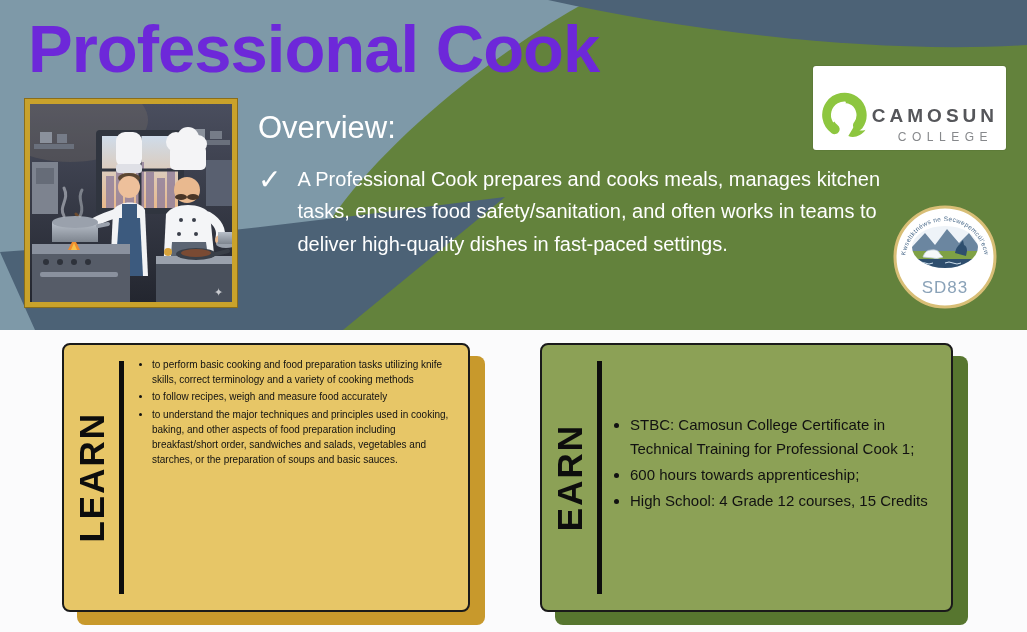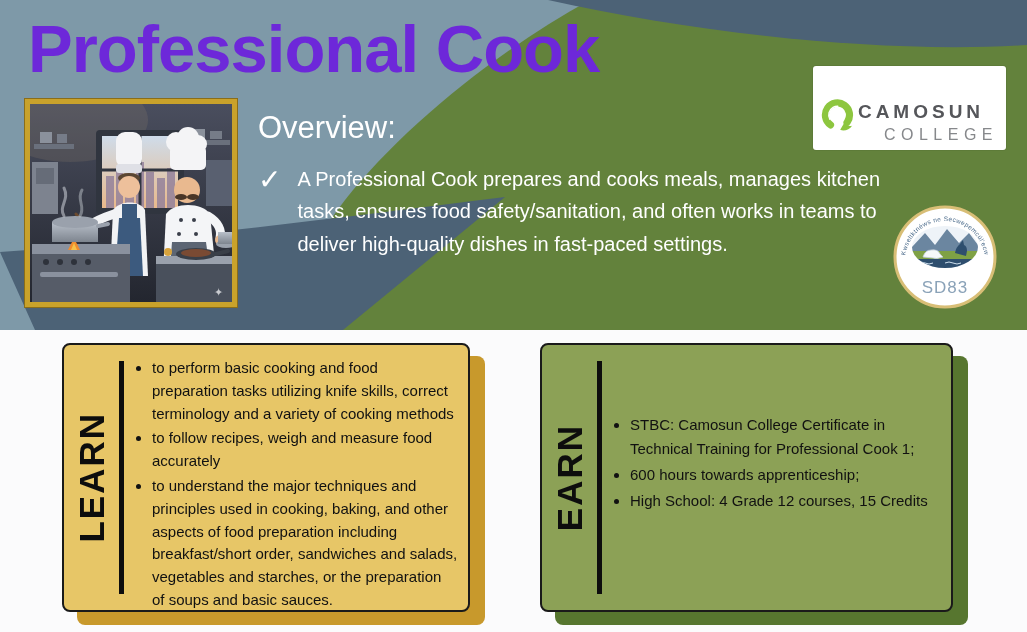--- a/index.html
+++ b/index.html
@@ -21,21 +21,21 @@
 
   
   .camosun-card {
     position:absolute; top:60px; left:813px; width:193px; height:84px;
     background:#ffffff; border-radius:3px; display:flex; align-items:flex-end; padding:6px 8px;
     box-shadow:0 0 0 1px rgba(0,0,0,0.05);
     margin-top:6px;
   }
   .camosun-text { margin-left:4px; }
   .camosun-name { font-size:19px; font-weight:bold; letter-spacing:4px; color:#55565A; white-space:nowrap; }
-  .camosun-sub  { font-size:16px; letter-spacing:5.5px; color:#86888B; margin-top:3px; padding-left:26px; white-space:nowrap; }
+  .camosun-sub  { font-size:12px; letter-spacing:5.5px; color:#86888B; margin-top:3px; padding-left:26px; white-space:nowrap; }
 
   
   .chef-frame {
     position:absolute; top:99px; left:25px; width:212px; height:208px;
     border:5px solid #C9A22B; outline:1px solid #8a6d1a; background:#23262f;
   }
   .chef-frame svg { display:block; width:100%; height:100%; }
 
   
   .overview-heading {
@@ -61,21 +61,21 @@
   }
   .learn-box { left:62px;  background:#E7C667; box-shadow:15px 13px 0 0 #C8992C; }
   .earn-box  { left:540px; width:413px; background:#8CA156; box-shadow:15px 13px 0 0 #57762F; }
   .label-col { width:55px; display:flex; align-items:center; justify-content:center; flex:0 0 55px; }
   .v-label {
     writing-mode:vertical-rl; transform:rotate(180deg);
     font-size:35px; font-weight:bold; letter-spacing:2px; color:#0d0d0d;
   }
   .divider { width:5px; background:#0d0d0d; margin:16px 0; flex:0 0 5px; }
   .box-content { flex:1; padding:12px 10px 10px 12px; }
-  .learn-box .box-content { font-size:15px; line-height:1.52; }
+  .learn-box .box-content { font-size:10px; line-height:1.52; }
   .earn-box  .box-content { font-size:15px; line-height:1.6; display:flex; flex-direction:column; justify-content:center; padding-bottom:40px; }
   .box-content ul { margin:0; padding-left:16px; list-style:disc; }
   .box-content li { margin-bottom:2px; }
 </style>
 </head>
 <body>
 
 <div class="poster">
 
   <svg class="header-svg" viewBox="0 0 1027 330" preserveAspectRatio="none" aria-hidden="true">

